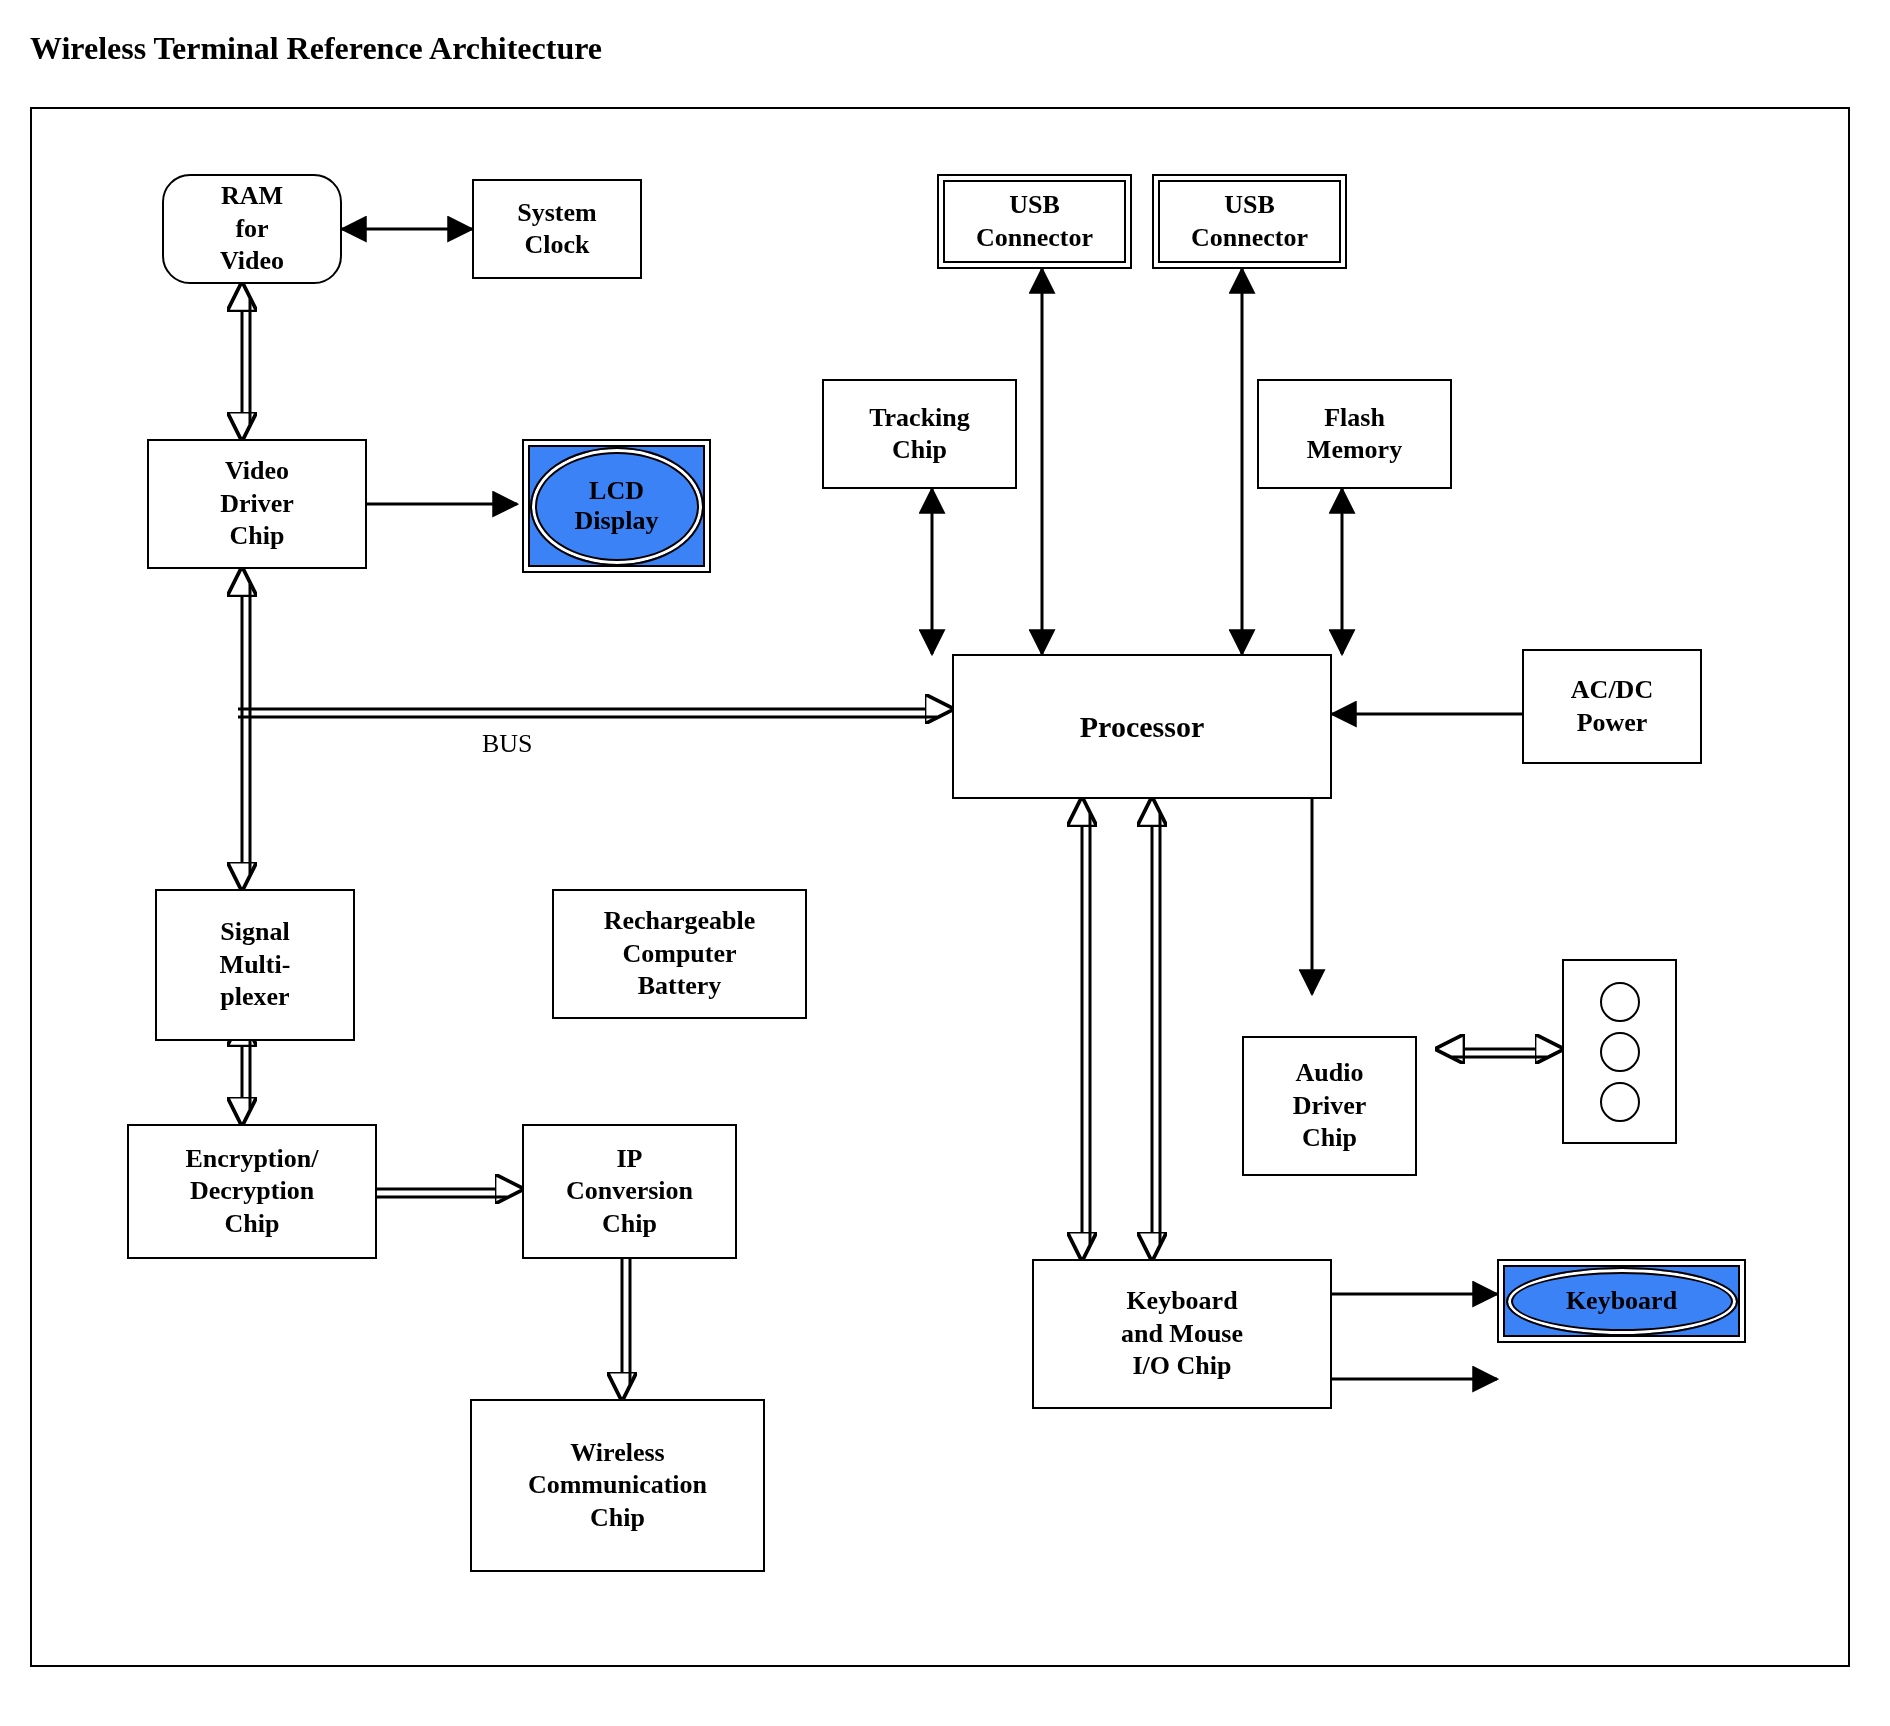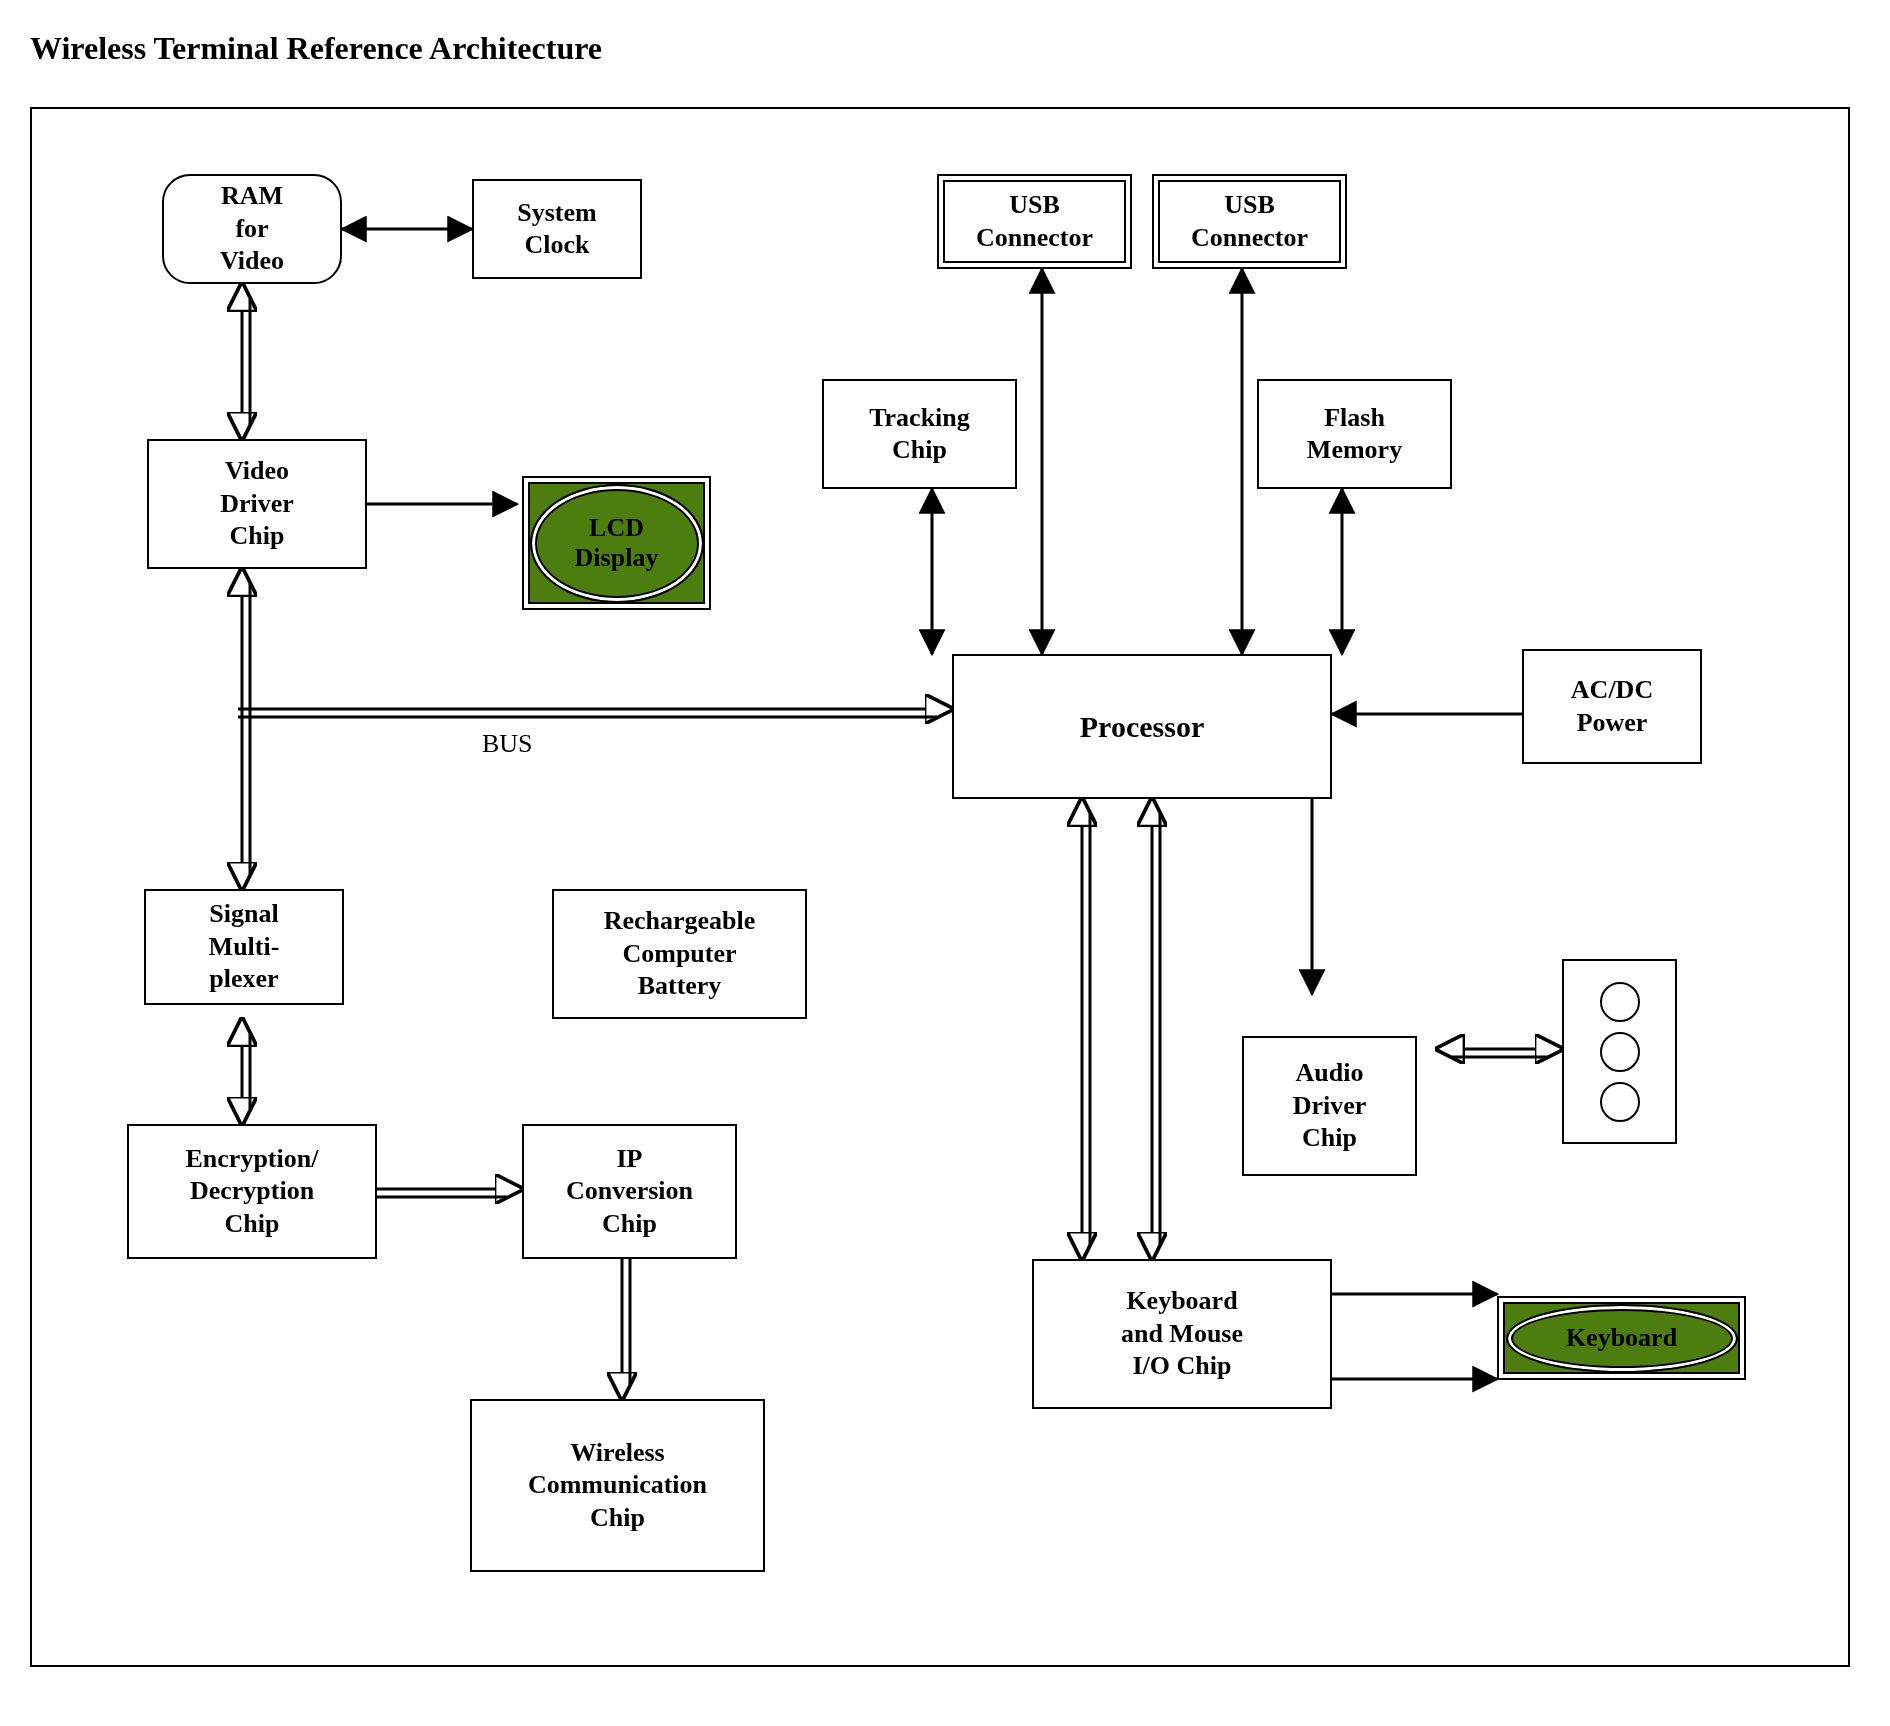--- a/index.html
+++ b/index.html
@@ -34,26 +34,25 @@
     padding: 4px;
     box-sizing: border-box;
   }
   .box.double {
     border: 2px solid black;
     box-shadow: inset 0 0 0 4px white, inset 0 0 0 6px black;
   }
   .ellipse-box {
     position: absolute;
     border: 2px solid black;
-    background: #4d7c0f;
+    background: #3b82f6;
     box-shadow: inset 0 0 0 4px white, inset 0 0 0 6px black;
     display: flex;
     align-items: center;
     justify-content: center;
-    margin-top: 37px;
   }
   .ellipse {
     position: absolute;
     border: 2px solid black;
     box-shadow: inset 0 0 0 3px white, inset 0 0 0 5px black;
     border-radius: 50%;
     display: flex;
     align-items: center;
     justify-content: center;
     text-align: center;
@@ -159,21 +158,21 @@
 
   <div class="ellipse-box" style="left:490px; top:330px; width:185px; height:130px;">
     <div class="ellipse" style="width:170px; height:115px;">LCD<br>Display</div>
   </div>
 
   <div class="box" style="left:1490px; top:540px; width:180px; height:115px;">AC/DC<br>Power</div>
   <div class="box" style="left:920px; top:545px; width:380px; height:145px; font-size:30px;">Processor</div>
 
   <div class="bus-label" style="left:450px; top:620px;">BUS</div>
 
-  <div class="box" style="left:112px; top:780px; width:200px; height:116px;">Signal<br>Multi-<br>plexer</div>
+  <div class="box" style="left:123px; top:780px; width:200px; height:152px;">Signal<br>Multi-<br>plexer</div>
   <div class="box" style="left:520px; top:780px; width:255px; height:130px;">Rechargeable<br>Computer<br>Battery</div>
 
   <div class="box" style="left:1210px; top:927px; width:175px; height:140px;">Audio<br>Driver<br>Chip</div>
 
   <div class="box" style="left:1530px; top:850px; width:115px; height:185px; flex-direction:column;">
     <div class="circle"></div>
     <div class="circle"></div>
     <div class="circle"></div>
   </div>
 

